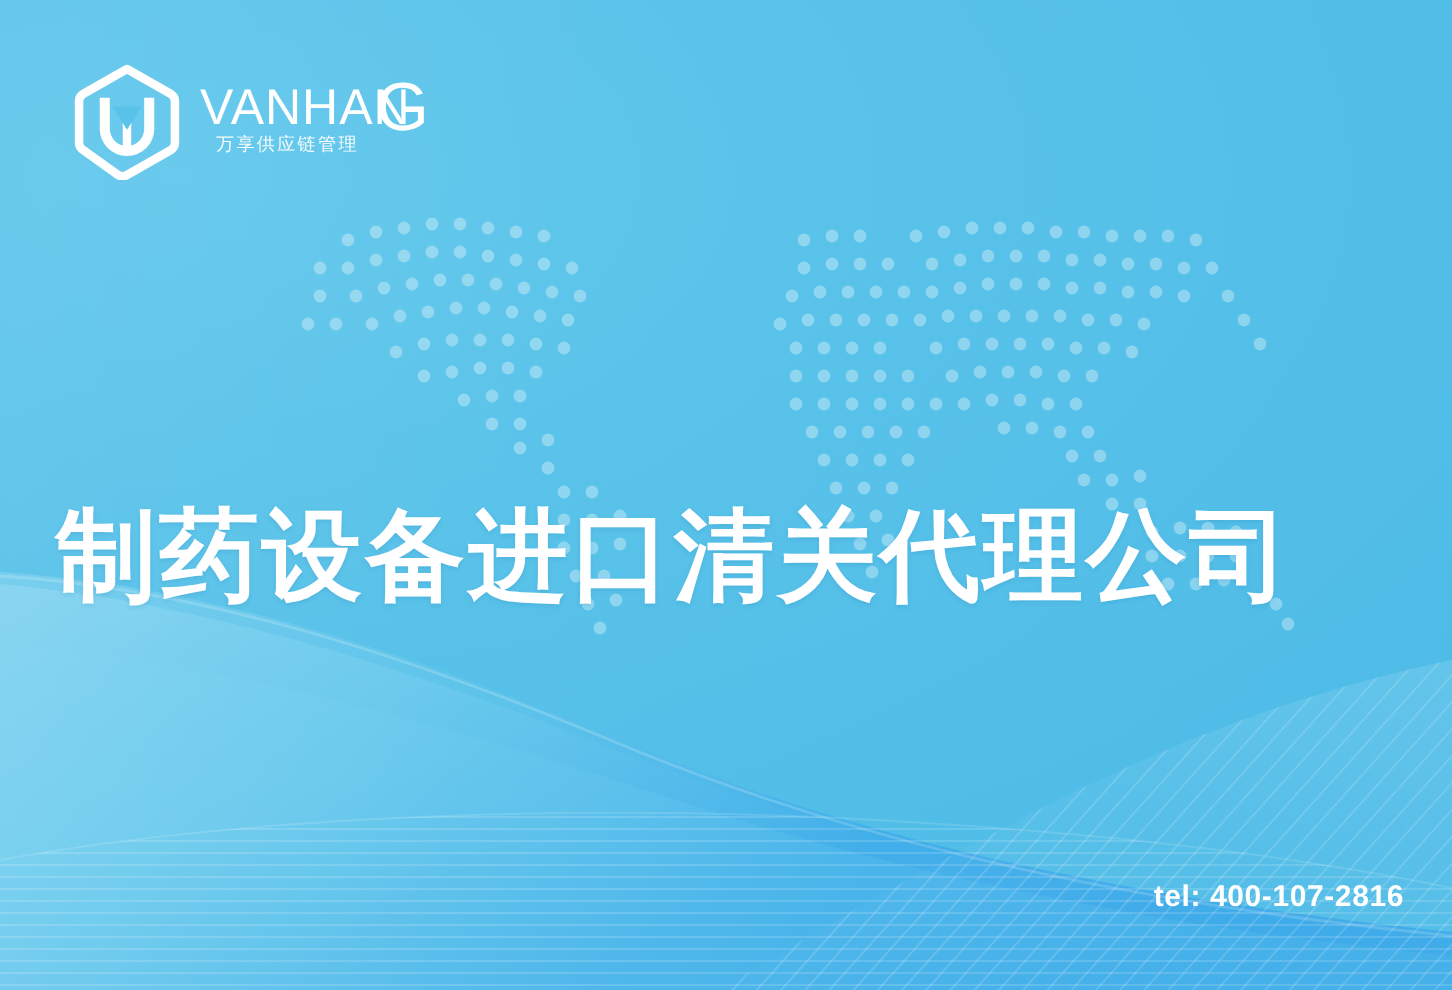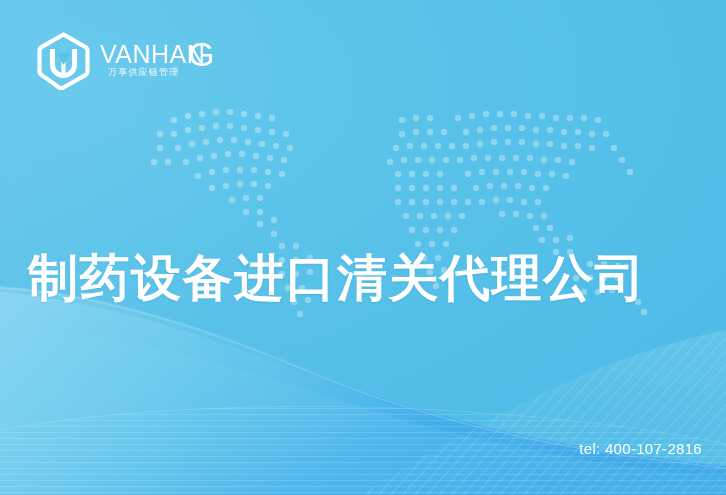--- a/index.html
+++ b/index.html
@@ -109,21 +109,21 @@
     white-space: nowrap;
     text-shadow: 0 1px 2px rgba(30,120,170,0.18);
   }
 
   
   .phone {
     position: absolute;
     right: 24px;
     bottom: 38px;
     font-size: 15px;
-    font-weight: normal;
+    font-weight: bold;
     color: #ffffff;
     letter-spacing: 0.3px;
     white-space: nowrap;
   }
 </style>
 </head>
 <body>
 
 <div class="banner">
 

